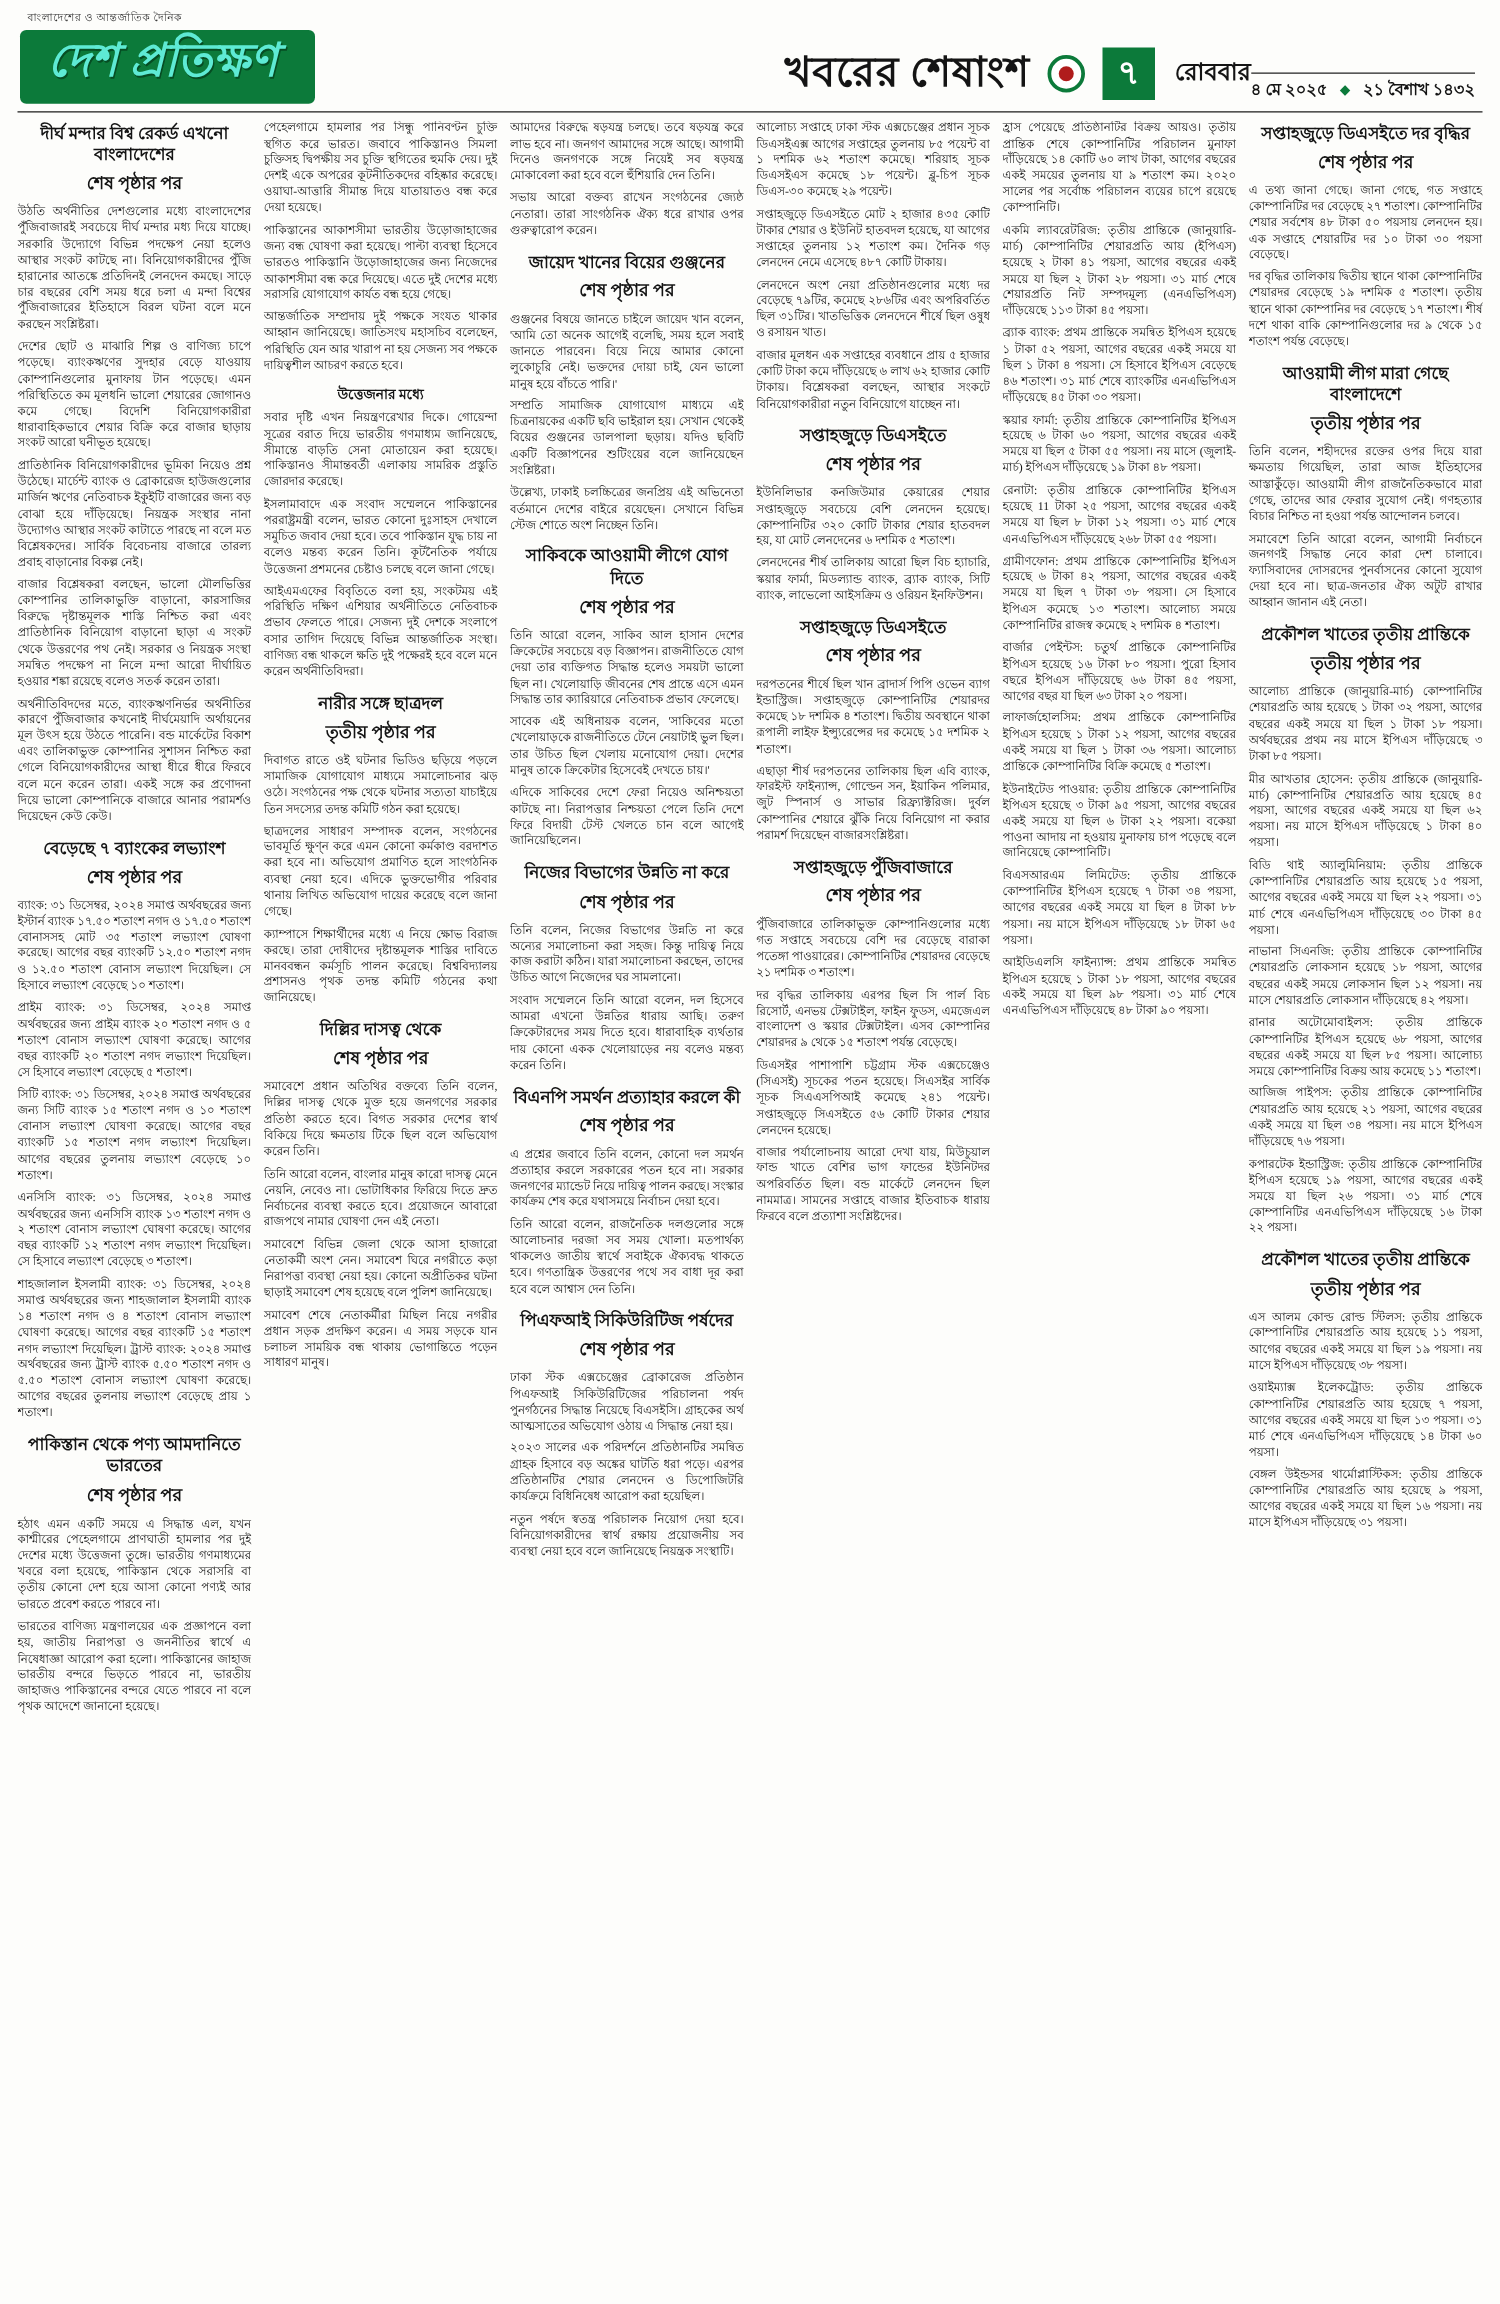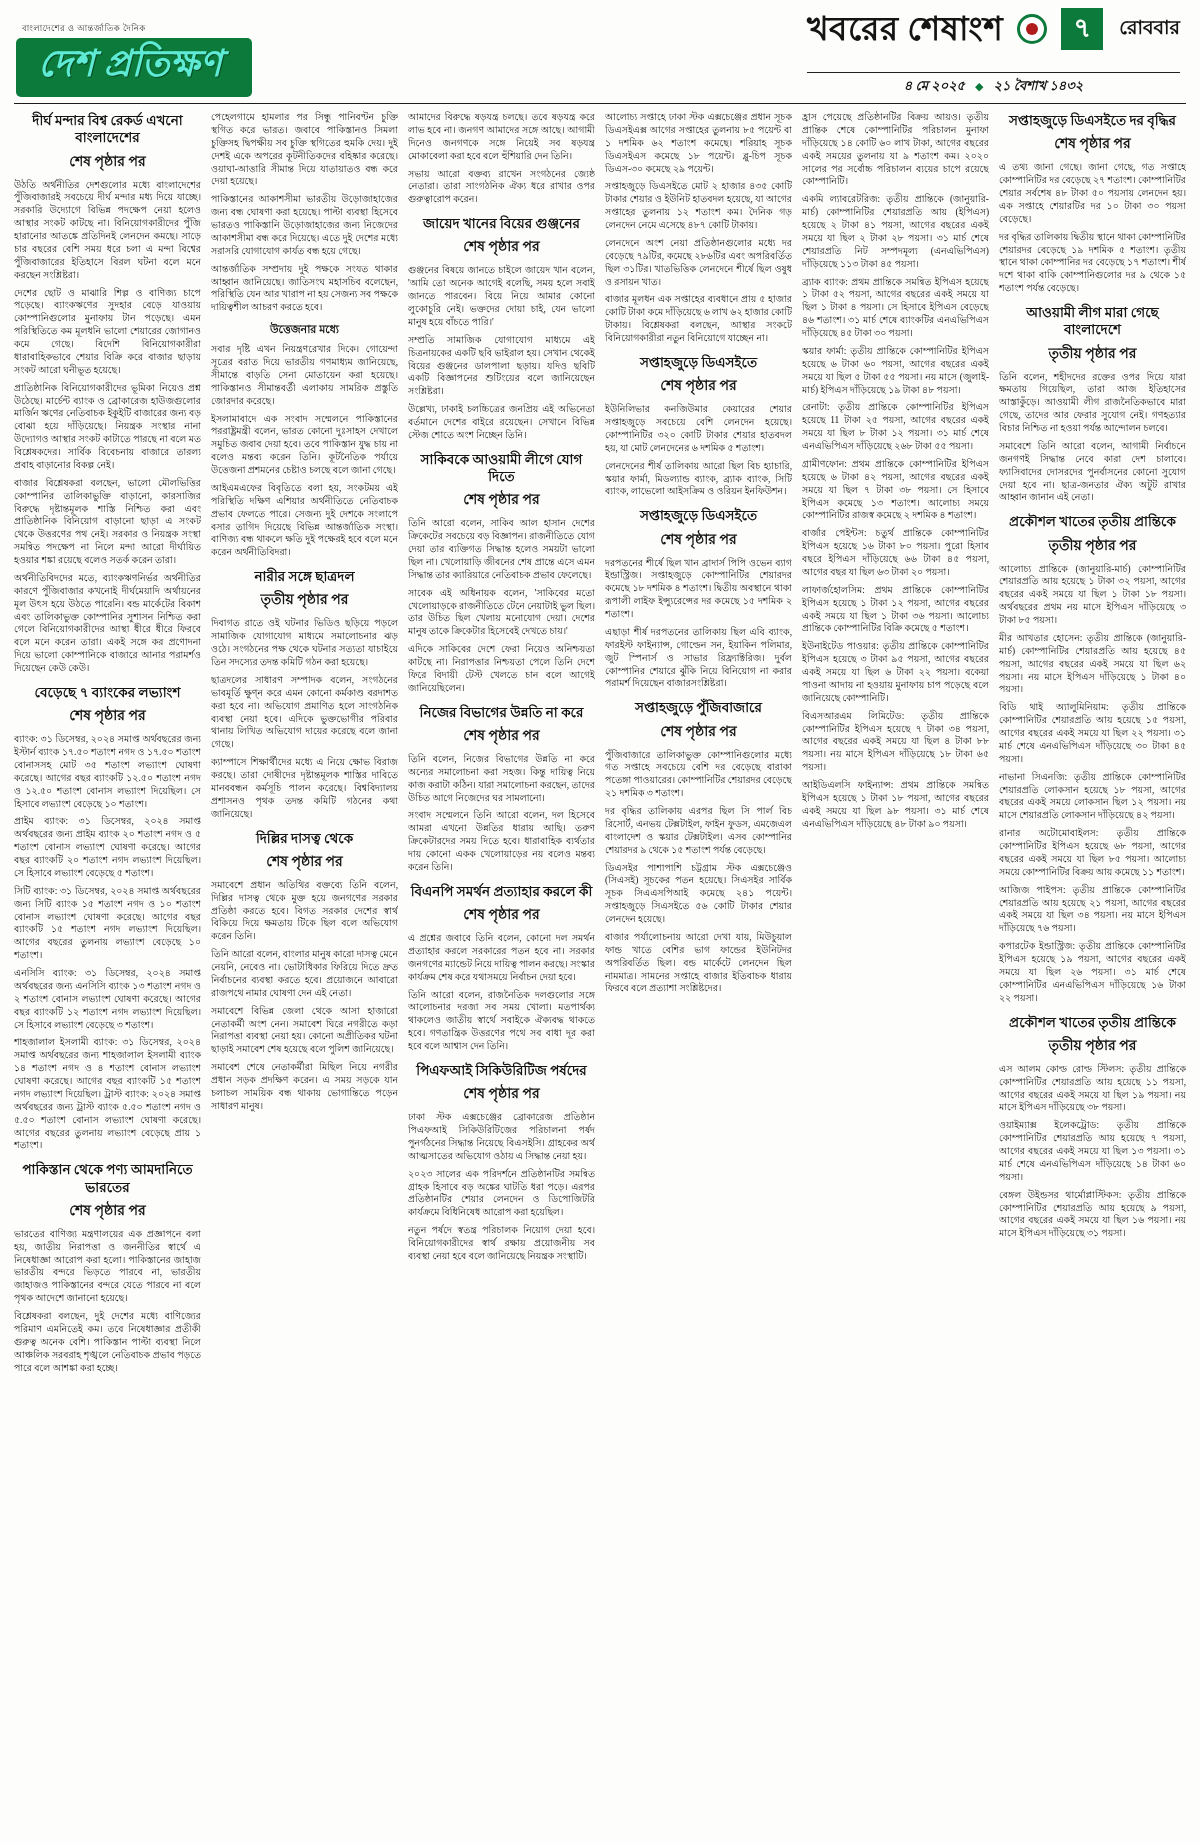--- a/index.html
+++ b/index.html
@@ -14,40 +14,40 @@
 
   
   .masthead-row { display:flex; align-items:flex-end; justify-content:space-between; padding:2px 16px 0; }
   .masthead-wrap { display:flex; flex-direction:column; }
   .tagline { font-size:8.5px; color:#333; letter-spacing:.5px; margin:0 0 2px 6px; }
   .masthead {
     background:#0c7a3a; color:#5eead4; font-weight:bold; font-style:italic;
     font-size:37px; line-height:1.1; padding:6px 30px 12px 22px; border-radius:5px;
     font-family:"Liberation Serif",serif; text-shadow:1px 1px 0 #064d23;
   }
-  .header-right { display:flex; flex-direction:column; align-items:stretch; padding-right:4px; }
+  .header-right { display:flex; flex-direction:row; align-items:stretch; padding-right:4px; }
   .section-row { display:flex; align-items:center; gap:14px; }
   .section-title { font-size:33px; font-weight:bold; margin:0; line-height:1.05; letter-spacing:.5px; }
   .crest {
     width:30px; height:30px; border-radius:50%;
     border:3px solid #0c7a3a; background:#fff; position:relative; flex:0 0 auto;
   }
   .crest::after{
     content:""; position:absolute; inset:6px; border-radius:50%; background:#b01c1c;
   }
   .pagenum {
     background:#0c7a3a; color:#fff; width:42px; height:42px; flex:0 0 auto;
     display:flex; align-items:center; justify-content:center;
     font-size:27px; font-weight:bold;
   }
   .day { font-size:19px; font-weight:bold; padding-left:2px; }
   .date-row {
     margin-top:22px; border-top:1.3px solid #222; padding-top:3px;
     display:flex; justify-content:center; align-items:center; gap:10px;
-    font-size:13px; font-weight:bold;font-style:italic;
+    font-size:13px; font-weight:bold;
   }
   .diamond { color:#0c7a3a; font-size:11px; line-height:1; }
   .header-rule { border:none; border-top:1.6px solid #1c1c1c; margin:6px 14px 7px; }
 
   
   .columns {
     display:flex; gap:10px; padding:0 14px; height:1722px; overflow:hidden;
   }
   .col { flex:1 1 0; min-width:0; overflow:hidden; }
   .headline {
@@ -102,20 +102,21 @@
         <p class="para">অর্থনীতিবিদদের মতে, ব্যাংকঋণনির্ভর অর্থনীতির কারণে পুঁজিবাজার কখনোই দীর্ঘমেয়াদি অর্থায়নের মূল উৎস হয়ে উঠতে পারেনি। বন্ড মার্কেটের বিকাশ এবং তালিকাভুক্ত কোম্পানির সুশাসন নিশ্চিত করা গেলে বিনিয়োগকারীদের আস্থা ধীরে ধীরে ফিরবে বলে মনে করেন তারা। একই সঙ্গে কর প্রণোদনা দিয়ে ভালো কোম্পানিকে বাজারে আনার পরামর্শও দিয়েছেন কেউ কেউ।</p>
         <div class="headline">বেড়েছে ৭ ব্যাংকের লভ্যাংশ</div>
         <div class="continued">শেষ পৃষ্ঠার পর</div>
         <p class="para">ব্যাংক: ৩১ ডিসেম্বর, ২০২৪ সমাপ্ত অর্থবছরের জন্য ইস্টার্ন ব্যাংক ১৭.৫০ শতাংশ নগদ ও ১৭.৫০ শতাংশ বোনাসসহ মোট ৩৫ শতাংশ লভ্যাংশ ঘোষণা করেছে। আগের বছর ব্যাংকটি ১২.৫০ শতাংশ নগদ ও ১২.৫০ শতাংশ বোনাস লভ্যাংশ দিয়েছিল। সে হিসাবে লভ্যাংশ বেড়েছে ১০ শতাংশ।</p>
         <p class="para">প্রাইম ব্যাংক: ৩১ ডিসেম্বর, ২০২৪ সমাপ্ত অর্থবছরের জন্য প্রাইম ব্যাংক ২০ শতাংশ নগদ ও ৫ শতাংশ বোনাস লভ্যাংশ ঘোষণা করেছে। আগের বছর ব্যাংকটি ২০ শতাংশ নগদ লভ্যাংশ দিয়েছিল। সে হিসাবে লভ্যাংশ বেড়েছে ৫ শতাংশ।</p>
         <p class="para">সিটি ব্যাংক: ৩১ ডিসেম্বর, ২০২৪ সমাপ্ত অর্থবছরের জন্য সিটি ব্যাংক ১৫ শতাংশ নগদ ও ১০ শতাংশ বোনাস লভ্যাংশ ঘোষণা করেছে। আগের বছর ব্যাংকটি ১৫ শতাংশ নগদ লভ্যাংশ দিয়েছিল। আগের বছরের তুলনায় লভ্যাংশ বেড়েছে ১০ শতাংশ।</p>
         <p class="para">এনসিসি ব্যাংক: ৩১ ডিসেম্বর, ২০২৪ সমাপ্ত অর্থবছরের জন্য এনসিসি ব্যাংক ১৩ শতাংশ নগদ ও ২ শতাংশ বোনাস লভ্যাংশ ঘোষণা করেছে। আগের বছর ব্যাংকটি ১২ শতাংশ নগদ লভ্যাংশ দিয়েছিল। সে হিসাবে লভ্যাংশ বেড়েছে ৩ শতাংশ।</p>
         <p class="para">শাহজালাল ইসলামী ব্যাংক: ৩১ ডিসেম্বর, ২০২৪ সমাপ্ত অর্থবছরের জন্য শাহজালাল ইসলামী ব্যাংক ১৪ শতাংশ নগদ ও ৪ শতাংশ বোনাস লভ্যাংশ ঘোষণা করেছে। আগের বছর ব্যাংকটি ১৫ শতাংশ নগদ লভ্যাংশ দিয়েছিল। ট্রাস্ট ব্যাংক: ২০২৪ সমাপ্ত অর্থবছরের জন্য ট্রাস্ট ব্যাংক ৫.৫০ শতাংশ নগদ ও ৫.৫০ শতাংশ বোনাস লভ্যাংশ ঘোষণা করেছে। আগের বছরের তুলনায় লভ্যাংশ বেড়েছে প্রায় ১ শতাংশ।</p>
         <div class="headline">পাকিস্তান থেকে পণ্য আমদানিতে ভারতের</div>
         <div class="continued">শেষ পৃষ্ঠার পর</div>
+        <p class="para">হঠাৎ এমন একটি সময়ে এ সিদ্ধান্ত এল, যখন কাশ্মীরের পেহেলগামে প্রাণঘাতী হামলার পর দুই দেশের মধ্যে উত্তেজনা তুঙ্গে। ভারতীয় গণমাধ্যমের খবরে বলা হয়েছে, পাকিস্তান থেকে সরাসরি বা তৃতীয় কোনো দেশ হয়ে আসা কোনো পণ্যই আর ভারতে প্রবেশ করতে পারবে না।</p>
         <p class="para">ভারতের বাণিজ্য মন্ত্রণালয়ের এক প্রজ্ঞাপনে বলা হয়, জাতীয় নিরাপত্তা ও জননীতির স্বার্থে এ নিষেধাজ্ঞা আরোপ করা হলো। পাকিস্তানের জাহাজ ভারতীয় বন্দরে ভিড়তে পারবে না, ভারতীয় জাহাজও পাকিস্তানের বন্দরে যেতে পারবে না বলে পৃথক আদেশে জানানো হয়েছে।</p>
         <p class="para">বিশ্লেষকরা বলছেন, দুই দেশের মধ্যে বাণিজ্যের পরিমাণ এমনিতেই কম। তবে নিষেধাজ্ঞার প্রতীকী গুরুত্ব অনেক বেশি। পাকিস্তান পাল্টা ব্যবস্থা নিলে আঞ্চলিক সরবরাহ শৃঙ্খলে নেতিবাচক প্রভাব পড়তে পারে বলে আশঙ্কা করা হচ্ছে।</p>
       </div>
       <div class="col">
         <p class="para">পেহেলগামে হামলার পর সিন্ধু পানিবণ্টন চুক্তি স্থগিত করে ভারত। জবাবে পাকিস্তানও সিমলা চুক্তিসহ দ্বিপক্ষীয় সব চুক্তি স্থগিতের হুমকি দেয়। দুই দেশই একে অপরের কূটনীতিকদের বহিষ্কার করেছে। ওয়াঘা-আত্তারি সীমান্ত দিয়ে যাতায়াতও বন্ধ করে দেয়া হয়েছে।</p>
         <p class="para">পাকিস্তানের আকাশসীমা ভারতীয় উড়োজাহাজের জন্য বন্ধ ঘোষণা করা হয়েছে। পাল্টা ব্যবস্থা হিসেবে ভারতও পাকিস্তানি উড়োজাহাজের জন্য নিজেদের আকাশসীমা বন্ধ করে দিয়েছে। এতে দুই দেশের মধ্যে সরাসরি যোগাযোগ কার্যত বন্ধ হয়ে গেছে।</p>
         <p class="para">আন্তর্জাতিক সম্প্রদায় দুই পক্ষকে সংযত থাকার আহ্বান জানিয়েছে। জাতিসংঘ মহাসচিব বলেছেন, পরিস্থিতি যেন আর খারাপ না হয় সেজন্য সব পক্ষকে দায়িত্বশীল আচরণ করতে হবে।</p>
         <div class="subhead">উত্তেজনার মধ্যে</div>
         <p class="para">সবার দৃষ্টি এখন নিয়ন্ত্রণরেখার দিকে। গোয়েন্দা সূত্রের বরাত দিয়ে ভারতীয় গণমাধ্যম জানিয়েছে, সীমান্তে বাড়তি সেনা মোতায়েন করা হয়েছে। পাকিস্তানও সীমান্তবর্তী এলাকায় সামরিক প্রস্তুতি জোরদার করেছে।</p>
         <p class="para">ইসলামাবাদে এক সংবাদ সম্মেলনে পাকিস্তানের পররাষ্ট্রমন্ত্রী বলেন, ভারত কোনো দুঃসাহস দেখালে সমুচিত জবাব দেয়া হবে। তবে পাকিস্তান যুদ্ধ চায় না বলেও মন্তব্য করেন তিনি। কূটনৈতিক পর্যায়ে উত্তেজনা প্রশমনের চেষ্টাও চলছে বলে জানা গেছে।</p>

